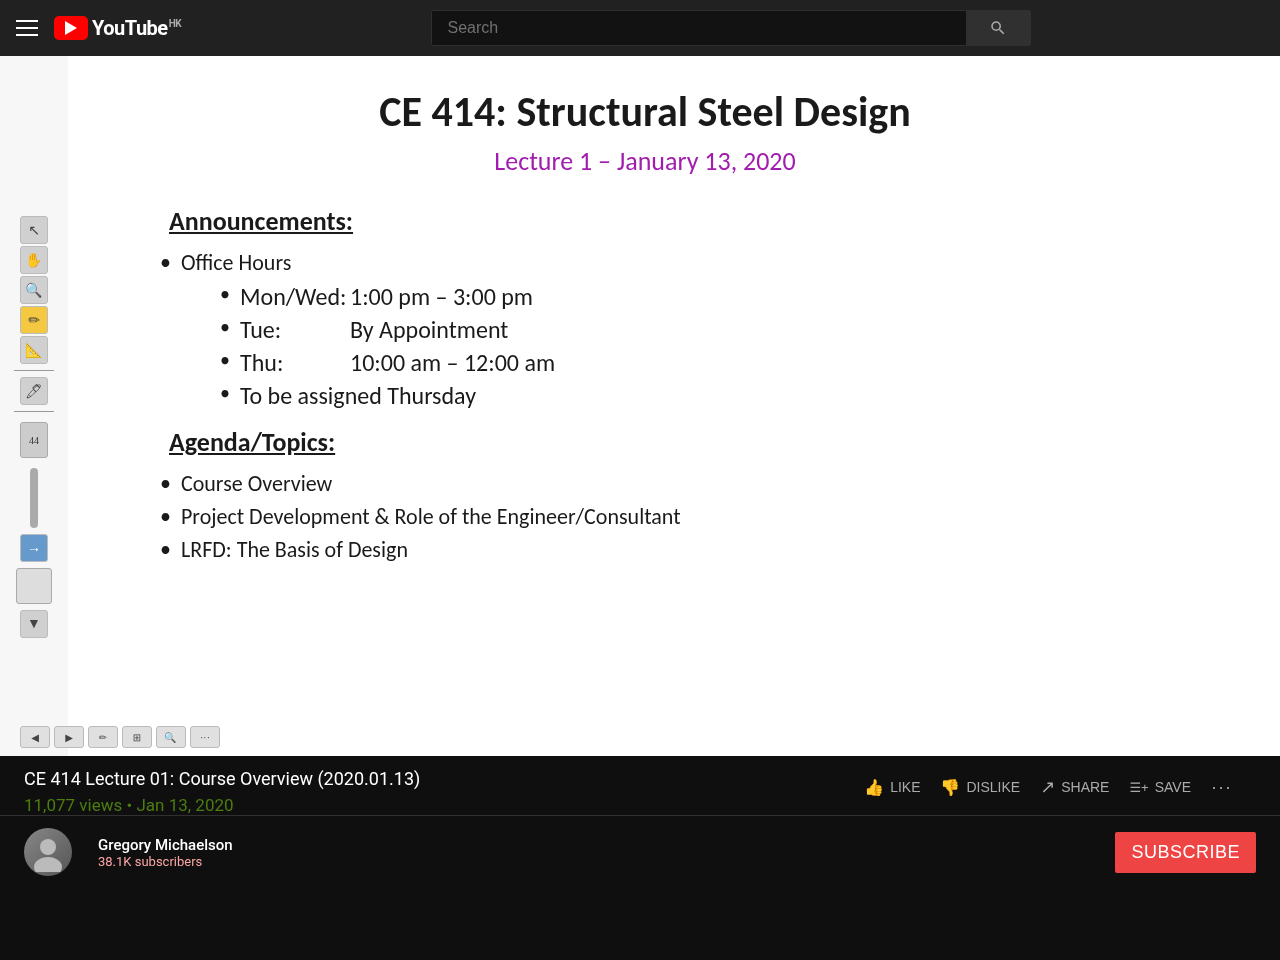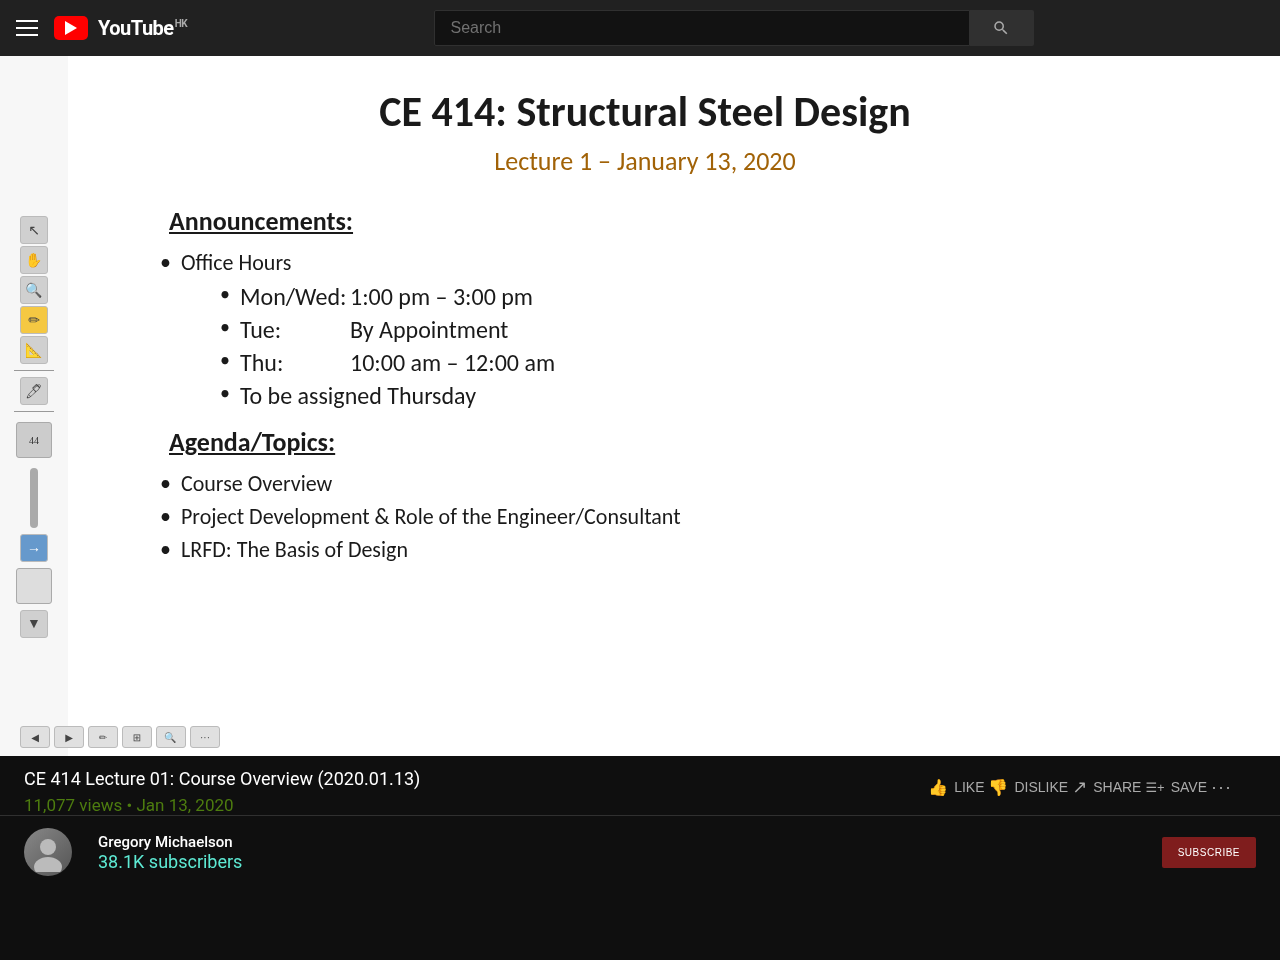--- a/index.html
+++ b/index.html
@@ -21,21 +21,21 @@
       padding: 0 16px;
       gap: 16px;
     }
     .hamburger-icon {
       display: flex; flex-direction: column; gap: 5px; cursor: pointer;
     }
     .hamburger-icon span {
       display: block; width: 22px; height: 2px; background: #fff;
     }
     .youtube-logo {
-      display: flex; align-items: flex-start; gap: 10px; text-decoration: none;
+      display: flex; align-items: flex-start; gap: 4px; text-decoration: none;
     }
     .yt-icon {
       width: 34px; height: 24px; background: #ff0000; border-radius: 5px;
       display: flex; align-items: center; justify-content: center;
     }
     .yt-icon::after {
       content: '';
       border-style: solid;
       border-width: 7px 0 7px 12px;
       border-color: transparent transparent transparent #fff;
@@ -88,21 +88,21 @@
       font-weight: bold;
       margin-bottom: 8px;
       color: #1a1a1a;
       font-family: 'Calibri', Arial, sans-serif;
     }
     .slide-subtitle {
       text-align: center;
       font-size: 26px;
       font-weight: normal;
       margin-bottom: 28px;
-      color: #a16207;
+      color: #a21caf;
       font-family: 'Calibri', Arial, sans-serif;
     }
 
     .section-heading {
       font-size: 26px;
       font-weight: bold;
       text-decoration: underline;
       margin-bottom: 12px;
       margin-top: 10px;
       font-family: 'Calibri', Arial, sans-serif;
@@ -214,21 +214,21 @@
       margin-bottom: 6px;
     }
     .video-meta {
       font-size: 17px;
       color: #4d7c0f;
     }
     .video-actions {
       display: flex;
       align-items: center;
       justify-content: flex-start;
-      gap: 4px;
+      gap: 20px;
       padding: 8px 24px;
     }
     .action-btn {
       display: flex; align-items: center; gap: 6px;
       background: none; border: none; color: #aaa;
       font-size: 14px; cursor: pointer;
     }
 
     .channel-section {
       display: flex;
@@ -249,28 +249,28 @@
       background: linear-gradient(135deg, #888 0%, #555 100%);
       display: flex; align-items: center; justify-content: center;
       font-size: 20px;
       color: #fff;
     }
     .channel-info { flex: 1; }
     .channel-name {
       font-size: 15px; font-weight: 500; color: #fff;
     }
     .channel-subs {
-      font-size: 18px; color: #5eead4;
+      font-size: 13px; color: #fca5a5;
     }
     .subscribe-btn {
-      background: #7f1d1d;
+      background: #ef4444;
       color: #fff;
       border: none;
       padding: 10px 16px;
-      font-size: 10px;
+      font-size: 18px;
       font-weight: 500;
       letter-spacing: 0.5px;
       cursor: pointer;
       border-radius: 2px;
     }
 
     
     .like-icon::before { content: '👍'; font-size: 16px; }
     .dislike-icon::before { content: '👎'; font-size: 16px; }
     .share-icon::before { content: '↗'; font-size: 18px; }
@@ -308,21 +308,21 @@
 
     <div class="slide-toolbar">
       <div class="toolbar-icon">↖</div>
       <div class="toolbar-icon">✋</div>
       <div class="toolbar-icon">🔍</div>
       <div class="toolbar-icon" style="background:#f5c842;">✏</div>
       <div class="toolbar-icon">📐</div>
       <div class="toolbar-separator"></div>
       <div class="toolbar-icon">🖊</div>
       <div class="toolbar-separator"></div>
-      <div style="width:36px;height:36px;background:#ccc;border:1px solid #aaa;border-radius:3px;margin:4px 0; display:flex; align-items:center; justify-content:center;">
+      <div style="width:28px;height:36px;background:#ccc;border:1px solid #aaa;border-radius:3px;margin:4px 0; display:flex; align-items:center; justify-content:center;">
         <span style="font-size:10px;color:#333;">44</span>
       </div>
       <div style="height:60px;width:8px;background:#aaa;border-radius:4px;margin:4px 0;"></div>
       <div class="toolbar-icon" style="background:#6699cc;color:#fff;">→</div>
       <div style="width:36px;height:36px;background:#ddd;border:1px solid #aaa;border-radius:3px;margin:4px 0;"></div>
       <div class="toolbar-icon">▼</div>
     </div>
 
     <h1 class="slide-title">CE 414:  Structural Steel Design</h1>
     <p class="slide-subtitle">Lecture 1 – January 13, 2020</p>

